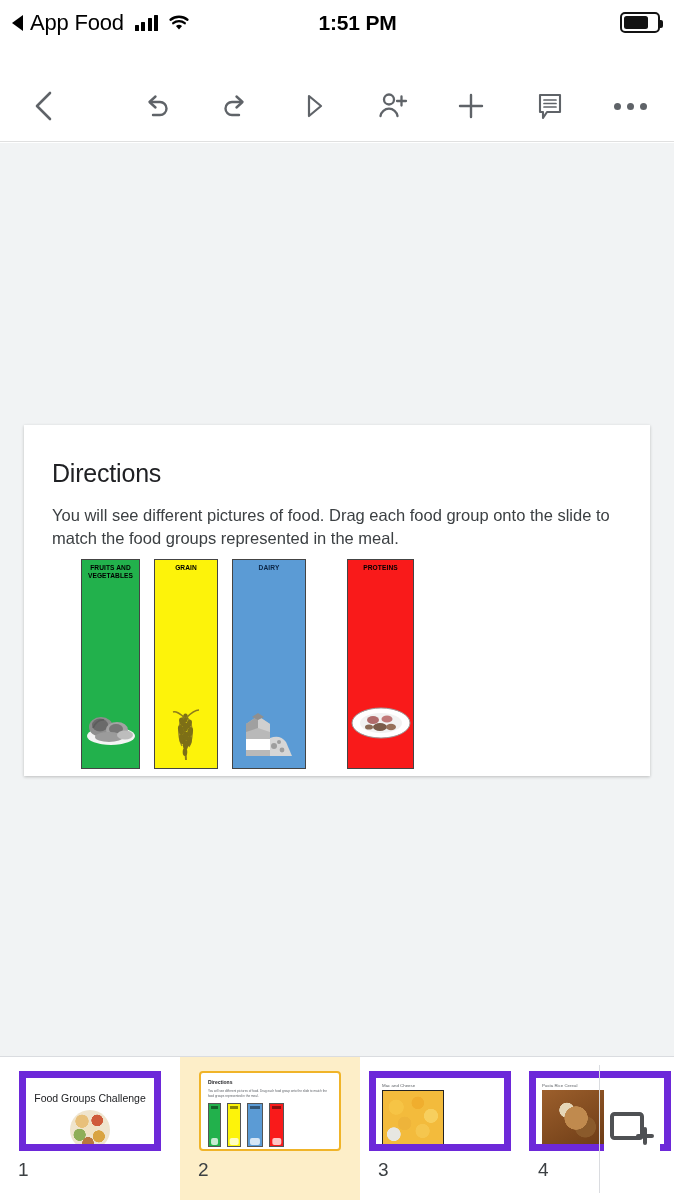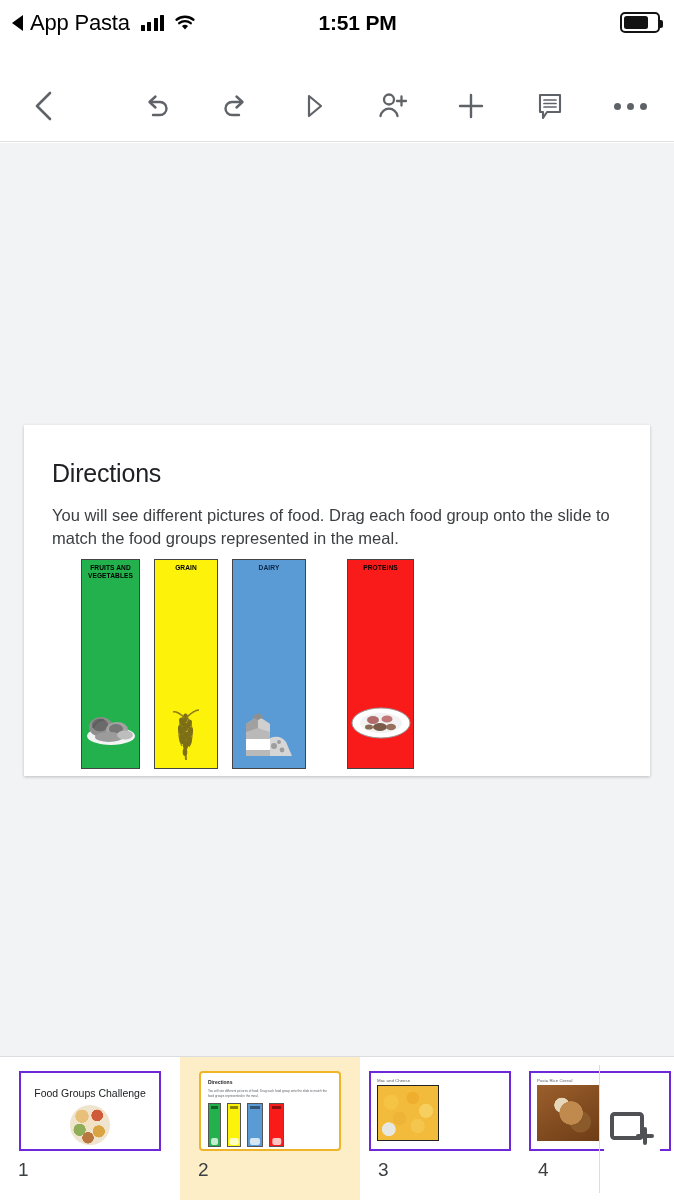--- a/index.html
+++ b/index.html
@@ -110,21 +110,21 @@
     position: absolute; top: 1056px; left: 0; width: 674px; height: 144px;
     background: #ffffff; border-top: 1px solid #dadce0;
   }
   .thumb-cell {
     position: absolute; top: 0; height: 144px;
   }
   .thumb-cell.selected { background: #fdeec8; }
   .thumb-frame {
     position: absolute; left: 50%; transform: translateX(-50%); top: 14px;
     width: 142px; height: 80px;
-    background: #ffffff; border: 2px solid #6d28d9; overflow: hidden;
+    background: #ffffff; border: 7px solid #6d28d9; overflow: hidden;
   }
   .thumb-cell.selected .thumb-frame {
     border: 2.5px solid #f0b429; border-radius: 4px;
   }
   .thumb-num {
     position: absolute; left: 18px; bottom: 20px;
     font-size: 19px; color: #3c4043;
   }
   .t1-title {
     position: absolute; left: 0; top: 14px; width: 100%;
@@ -178,21 +178,21 @@
   .strip-divider { position: absolute; top: 8px; right: 74px; width: 1px; height: 128px; background: #dadce0; }
 </style>
 </head>
 <body>
 
 <div id="app">
 
   <div class="statusbar">
     <div class="sb-left">
       <div class="sb-backtri"></div>
-      <span class="sb-appname">App Pasta</span>
+      <span class="sb-appname">App Food</span>
       <span class="sb-signal">
           <i></i>
           <i></i>
           <i></i>
           <i></i>
         </span>
       <svg class="sb-wifi" viewBox="0 0 24 20">
         <path d="M12 17.2 L15.4 13.2 A5.4 5.4 0 0 0 8.6 13.2 Z" fill="#000"></path>
         <path d="M5.6 10.2 A10.2 10.2 0 0 1 18.4 10.2" stroke="#000" stroke-width="2.6" fill="none" stroke-linecap="round"></path>
         <path d="M2.6 6.4 A14.8 14.8 0 0 1 21.4 6.4" stroke="#000" stroke-width="2.6" fill="none" stroke-linecap="round"></path>

